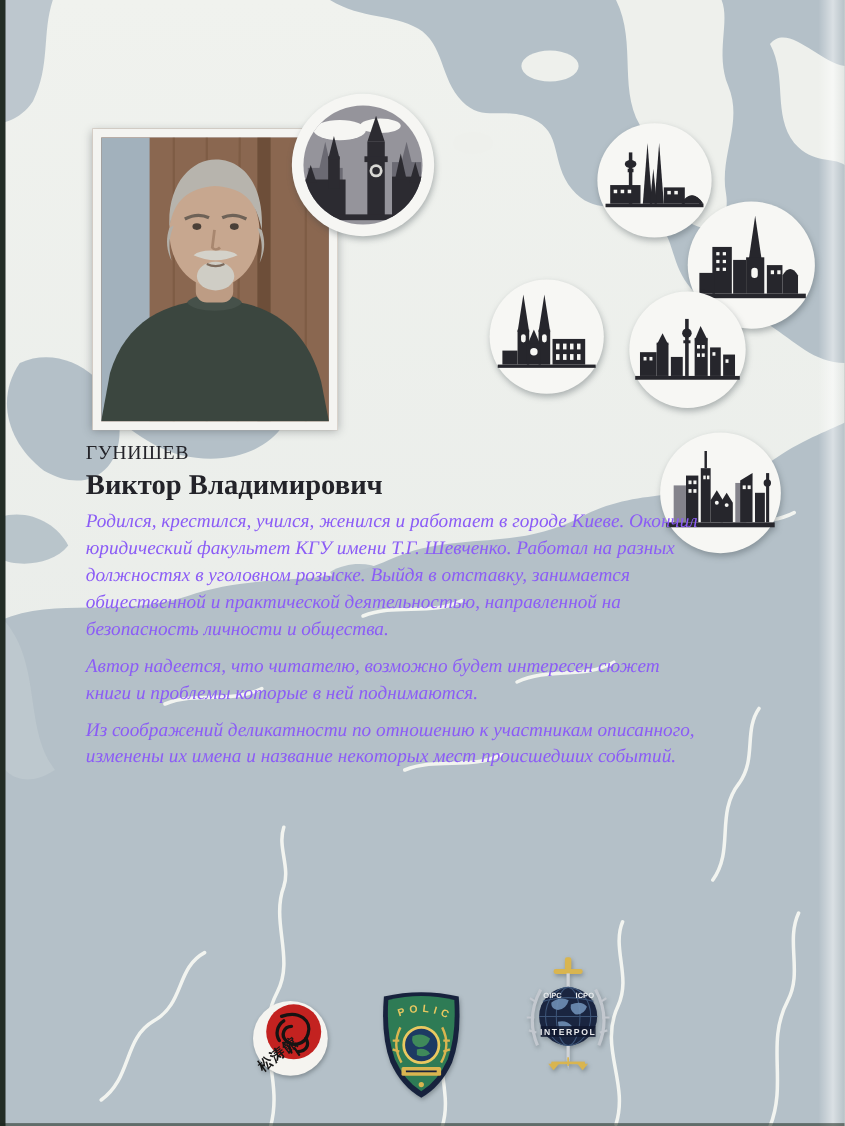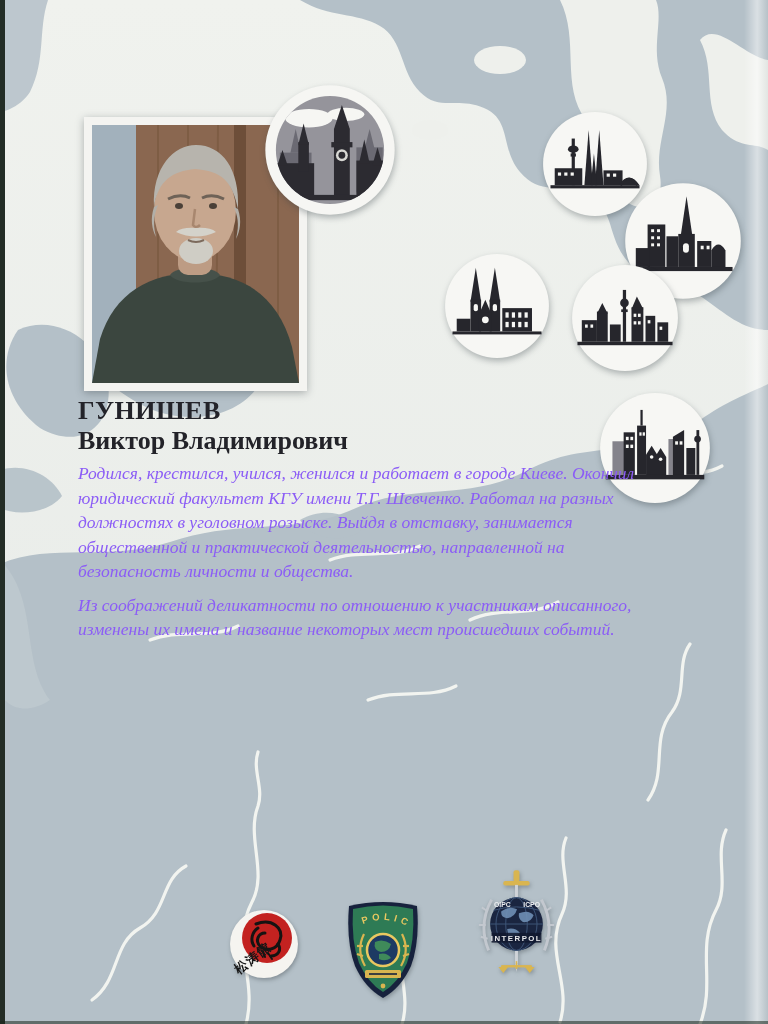--- a/index.html
+++ b/index.html
@@ -14,21 +14,21 @@
     background:linear-gradient(90deg, rgba(255,255,255,0) 0%, rgba(255,255,255,.5) 55%, rgba(190,198,198,.25) 100%);}
 
   .photo-frame{
     position:absolute;left:84px;top:117px;width:207px;height:258px;
     border:8px solid #f4f4f1;box-shadow:0 2px 8px rgba(40,50,55,.35);z-index:2;background:#8a6750;
   }
   .medallion{position:absolute;z-index:3;filter:drop-shadow(1px 3px 3px rgba(50,60,65,.35));}
   .medallion svg{display:block;}
 
   .author-block{position:absolute;left:78px;top:396px;z-index:4;color:#232329;}
-  .author-block .surname{font-size:26px;font-weight:bold;line-height:30px;letter-spacing:.5px;}
+  .author-block .surname{font-size:18px;font-weight:normal;line-height:30px;letter-spacing:.5px;}
   .author-block .given{font-size:26px;font-weight:bold;line-height:30px;}
 
   .bio-block{position:absolute;left:78px;top:461px;width:560px;z-index:4;}
   .bio-block p{
     margin:0 0 9px 0;font-style:italic;font-size:17.5px;line-height:24.5px;
     color:#8b5cf6;font-family:"Liberation Serif", serif;
   }
   .logos-row{position:absolute;left:0;top:0;width:768px;height:1024px;z-index:4;pointer-events:none;}
   .logo{position:absolute;filter:drop-shadow(1px 2px 2px rgba(40,50,55,.35));}
   #logo-shotokan{left:228px;top:906px;}
@@ -331,20 +331,21 @@
     </svg>
   </div>
 
   <div class="author-block">
     <div class="surname">ГУНИШЕВ</div>
     <div class="given">Виктор Владимирович</div>
   </div>
 
   <div class="bio-block">
     <p>Родился, крестился, учился, женился и работает в городе Киеве. Окончил юридический факультет КГУ имени Т.Г. Шевченко. Работал на разных должностях в уголовном розыске. Выйдя в отставку, занимается общественной и практической деятельностью, направленной на безопасность личности и общества.</p>
+    <p>Автор надеется, что читателю, возможно будет интересен сюжет книги и проблемы которые в ней поднимаются.</p>
     <p>Из соображений деликатности по отношению к участникам описанного, изменены их имена и название некоторых мест происшедших событий.</p>
   </div>
 
   <div class="logos-row">
 
     <div class="logo" id="logo-shotokan">
       <svg width="72" height="82" viewBox="0 0 72 82">
         <circle cx="36" cy="38" r="34" fill="#f5f4f0"></circle>
         <circle cx="39" cy="32" r="25" fill="#c32220"></circle>
 

